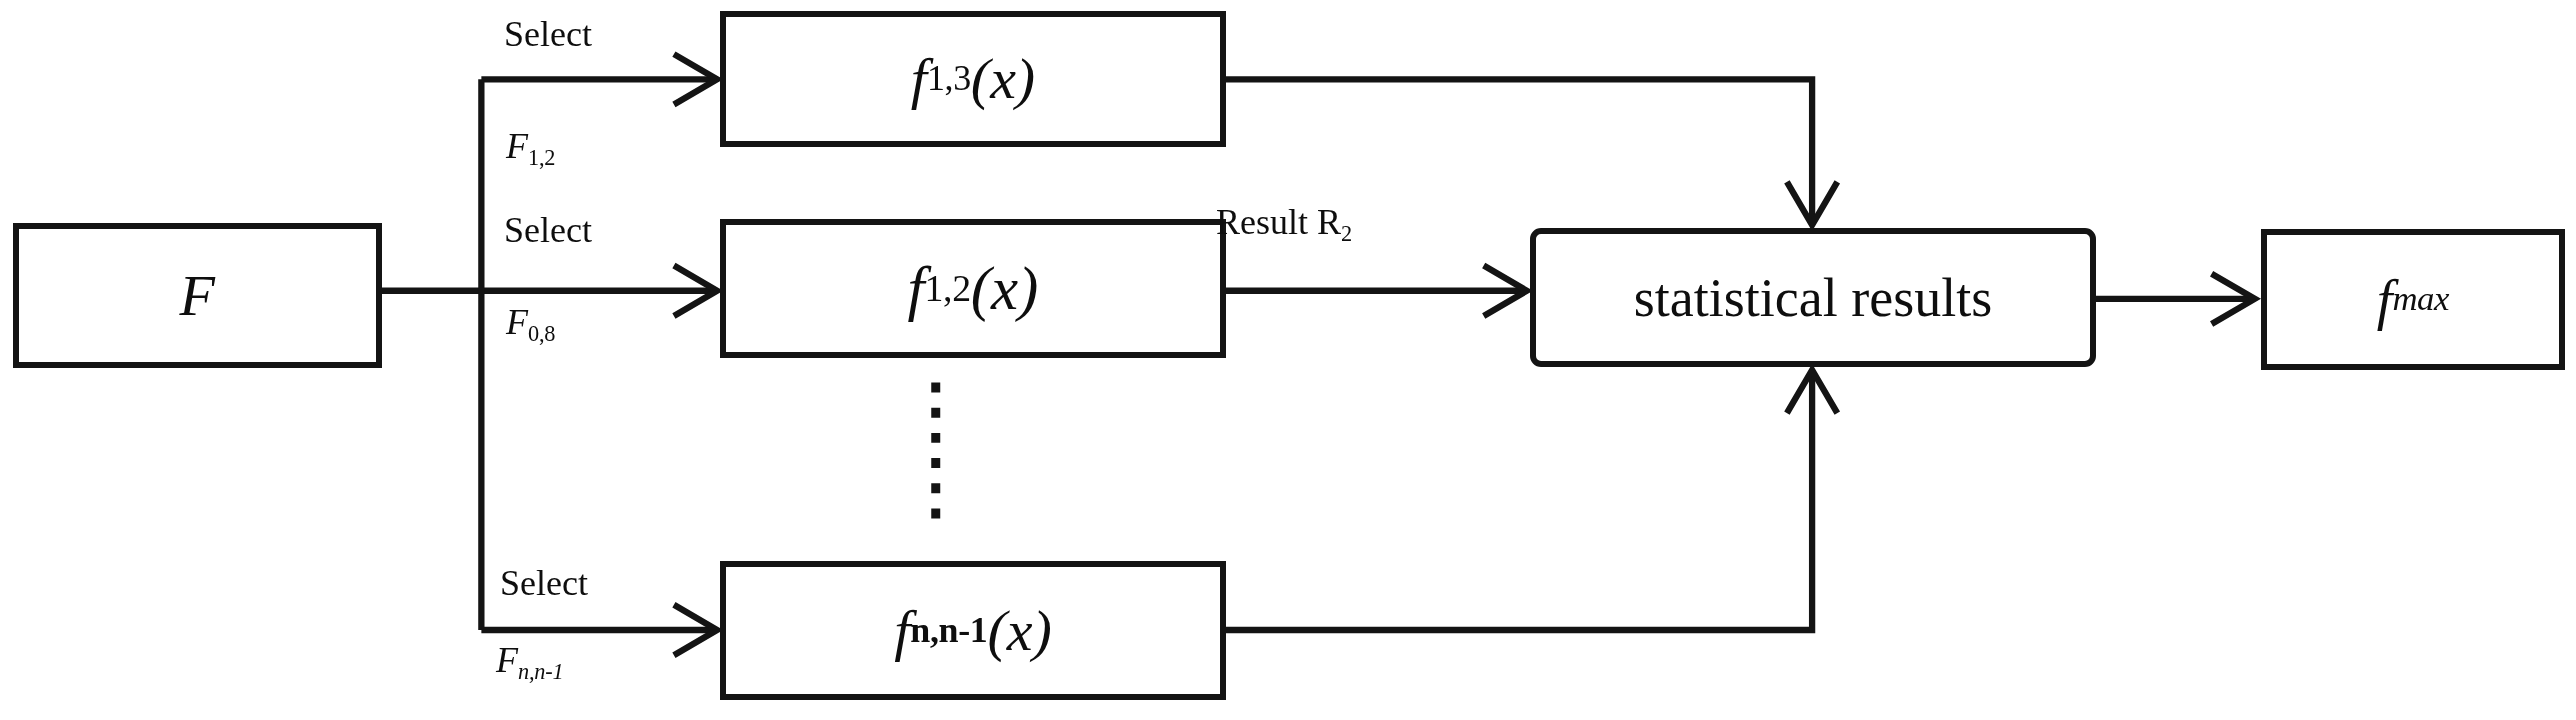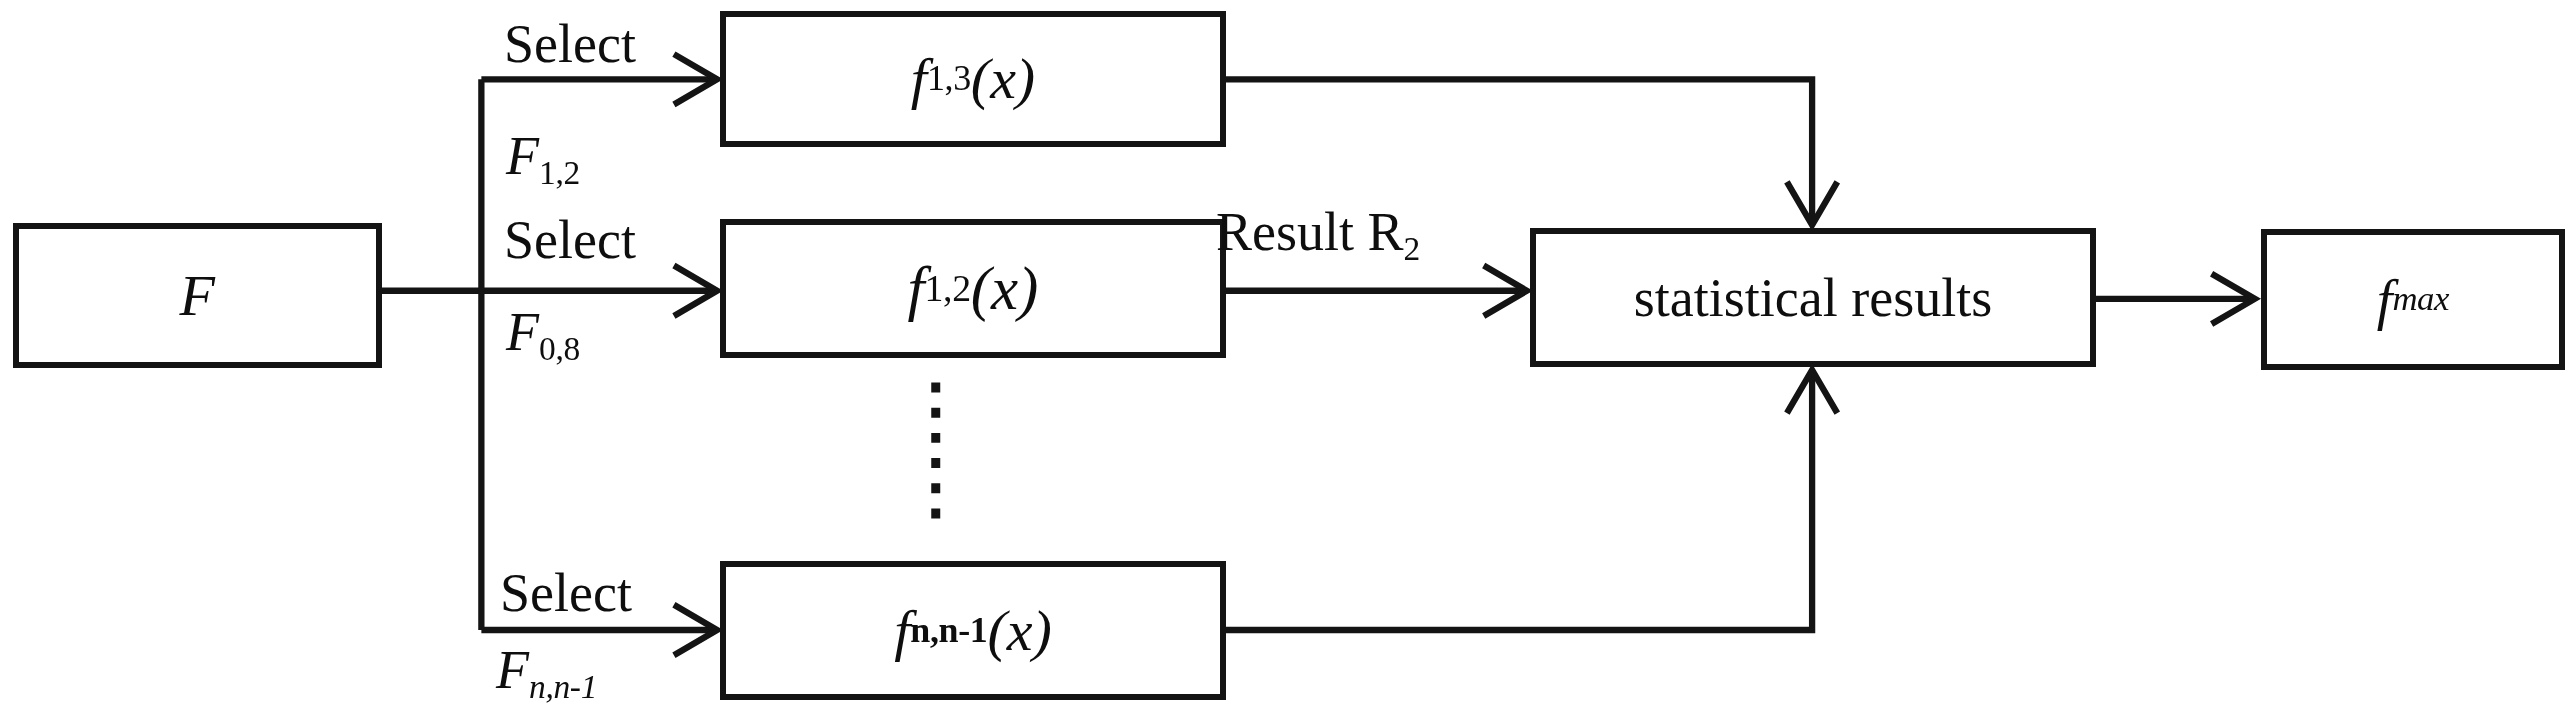--- a/index.html
+++ b/index.html
@@ -16,28 +16,28 @@
     fill:none; stroke:#141414; stroke-width:7;
     stroke-linejoin:miter; stroke-linecap:butt;
   }
   #connectors .dots { stroke-width:10; stroke-dasharray:11 17; }
   .box {
     position:absolute; box-sizing:border-box;
     border:6.3px solid #141414; background:#ffffff;
     display:flex; align-items:center; justify-content:center;
     white-space:nowrap; line-height:1;
   }
-  .lbl { position:absolute; font-size:54px; line-height:1.05; white-space:nowrap;font-family:Liberation Serif, serif; }
+  .lbl { position:absolute; font-size:36px; line-height:1.05; white-space:nowrap;font-family:Liberation Serif, serif; }
   .it  { font-style:italic; }
   .sub { font-size:0.62em; vertical-align:-0.30em; letter-spacing:-0.01em; }
   .sub-bold { font-weight:bold; }
   .t-input { font-size:58px; }
   .t-func  { font-size:58px; }
   .t-func2 { font-size:61px; }
-  .t-stat  { font-size:54px; }
+  .t-stat  { font-size:54px;border-radius:11px; }
   .t-out   { font-size:56px; }
 </style>
 </head>
 <body>
 
 <div id="canvas">
 
   <svg id="connectors" viewBox="0 0 2863 801" xmlns="http://www.w3.org/2000/svg">
 
     <path d="M424 323 L793 323"></path>

